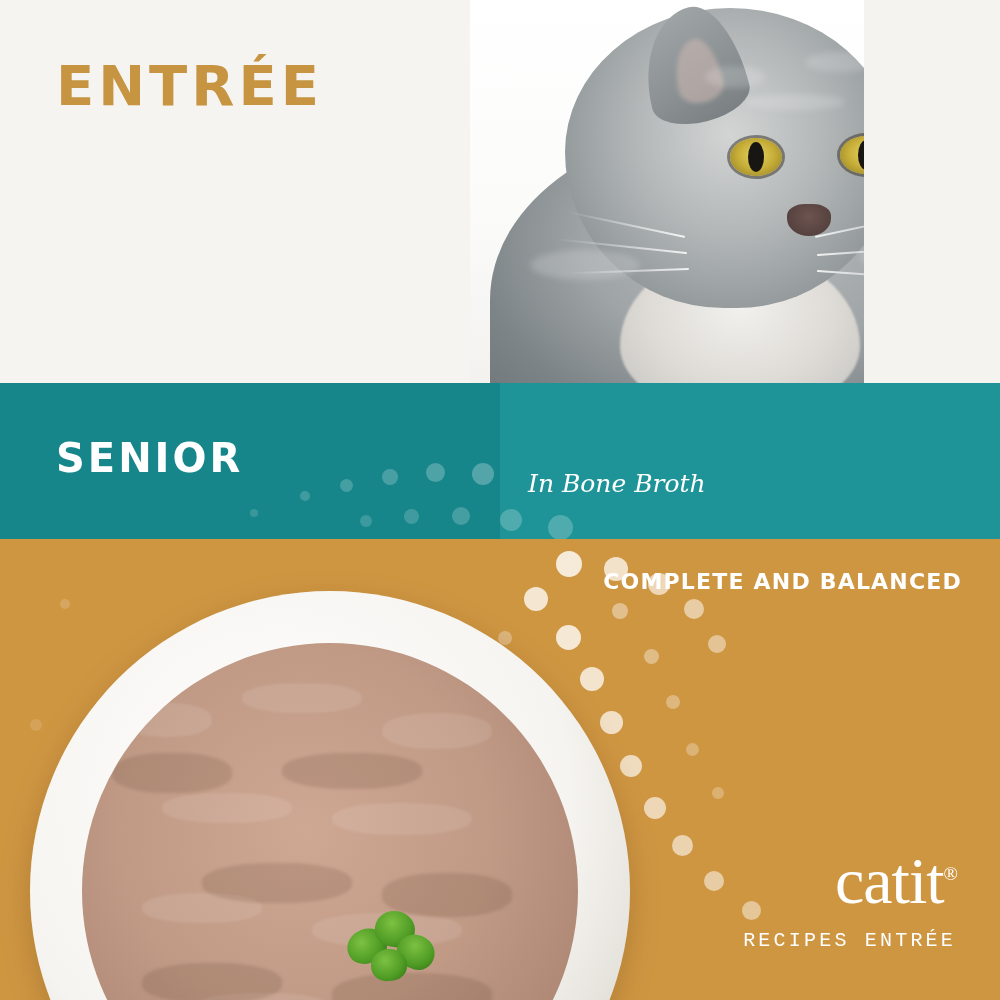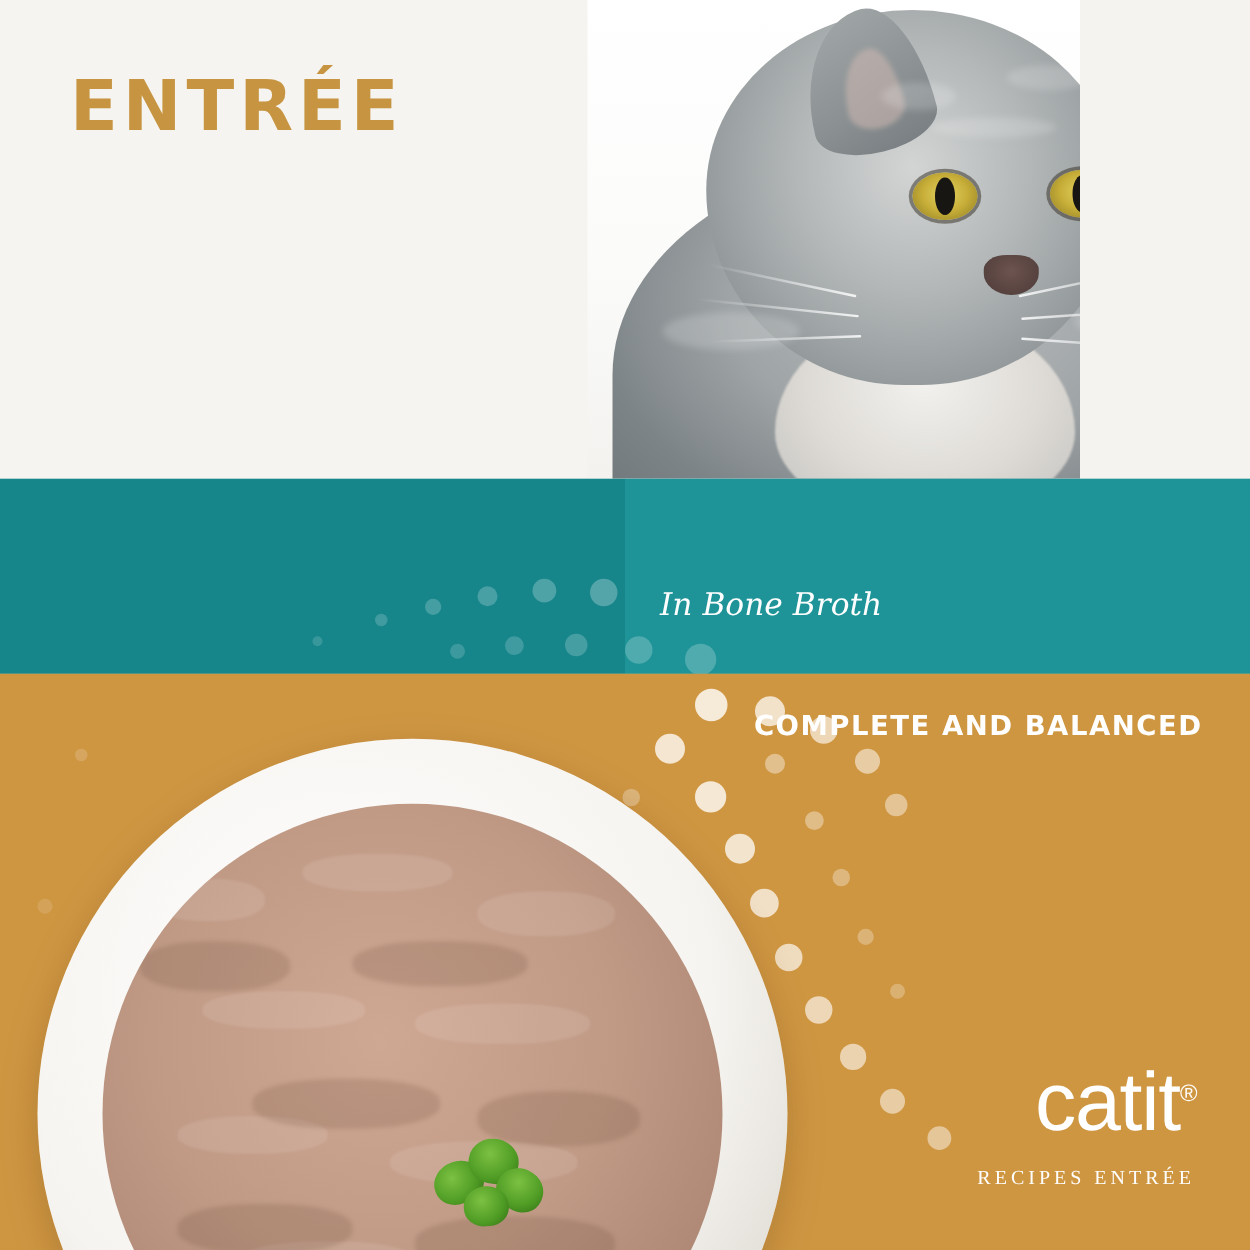--- a/index.html
+++ b/index.html
@@ -264,36 +264,36 @@
     font-family: "DejaVu Sans", sans-serif;
     font-weight: bold;
     font-size: 22px;
     line-height: 1.45;
     letter-spacing: 1.2px;
   }
   .brand {
     position: absolute;
     right: 42px; bottom: 86px;
     color: #ffffff;
-    font-family: Liberation Sans, sans-serif;
+    font-family: Liberation Serif, serif;
     font-size: 66px;
     letter-spacing: -1px;
     line-height: 1;
   }
   .brand-reg {
     font-size: 19px;
     vertical-align: super;
     letter-spacing: 0;
   }
   .brand-sub {
     position: absolute;
     right: 44px; bottom: 48px;
     color: #ffffff;
-    font-family: Liberation Serif, serif;
-    font-size: 16px;
+    font-family: Liberation Mono, monospace;
+    font-size: 20px;
     letter-spacing: 3.2px;
   }
 </style>
 </head>
 <body>
 
 <div class="page">
 
   <div class="top-panel">
 
@@ -352,20 +352,21 @@
       <div class="dot" style="left:426px; top:80px; width:19px; height:19px; background:rgba(255,255,255,.24);"></div>
       <div class="dot" style="left:472px; top:80px; width:22px; height:22px; background:rgba(255,255,255,.26);"></div>
       <div class="dot" style="left:360px; top:132px; width:12px; height:12px; background:rgba(255,255,255,.16);"></div>
       <div class="dot" style="left:404px; top:126px; width:15px; height:15px; background:rgba(255,255,255,.18);"></div>
       <div class="dot" style="left:452px; top:124px; width:18px; height:18px; background:rgba(255,255,255,.20);"></div>
       <div class="dot" style="left:500px; top:126px; width:22px; height:22px; background:rgba(255,255,255,.22);"></div>
       <div class="dot" style="left:548px; top:132px; width:25px; height:25px; background:rgba(255,255,255,.22);"></div>
       <div class="dot" style="left:250px; top:126px; width:8px; height:8px; background:rgba(255,255,255,.14);"></div>
     </div>
 
+    <div class="senior-label">SENIOR</div>
     <div class="flavor-sub">In Bone Broth</div>
   </div>
 
   <div class="bottom-panel">
 
     <div class="dots-layer">
       <div class="dot" style="left:556px; top:12px; width:26px; height:26px; background:rgba(255,255,255,.80);"></div>
       <div class="dot" style="left:604px; top:18px; width:24px; height:24px; background:rgba(255,255,255,.72);"></div>
       <div class="dot" style="left:648px; top:34px; width:22px; height:22px; background:rgba(255,255,255,.62);"></div>
       <div class="dot" style="left:684px; top:60px; width:20px; height:20px; background:rgba(255,255,255,.52);"></div>

